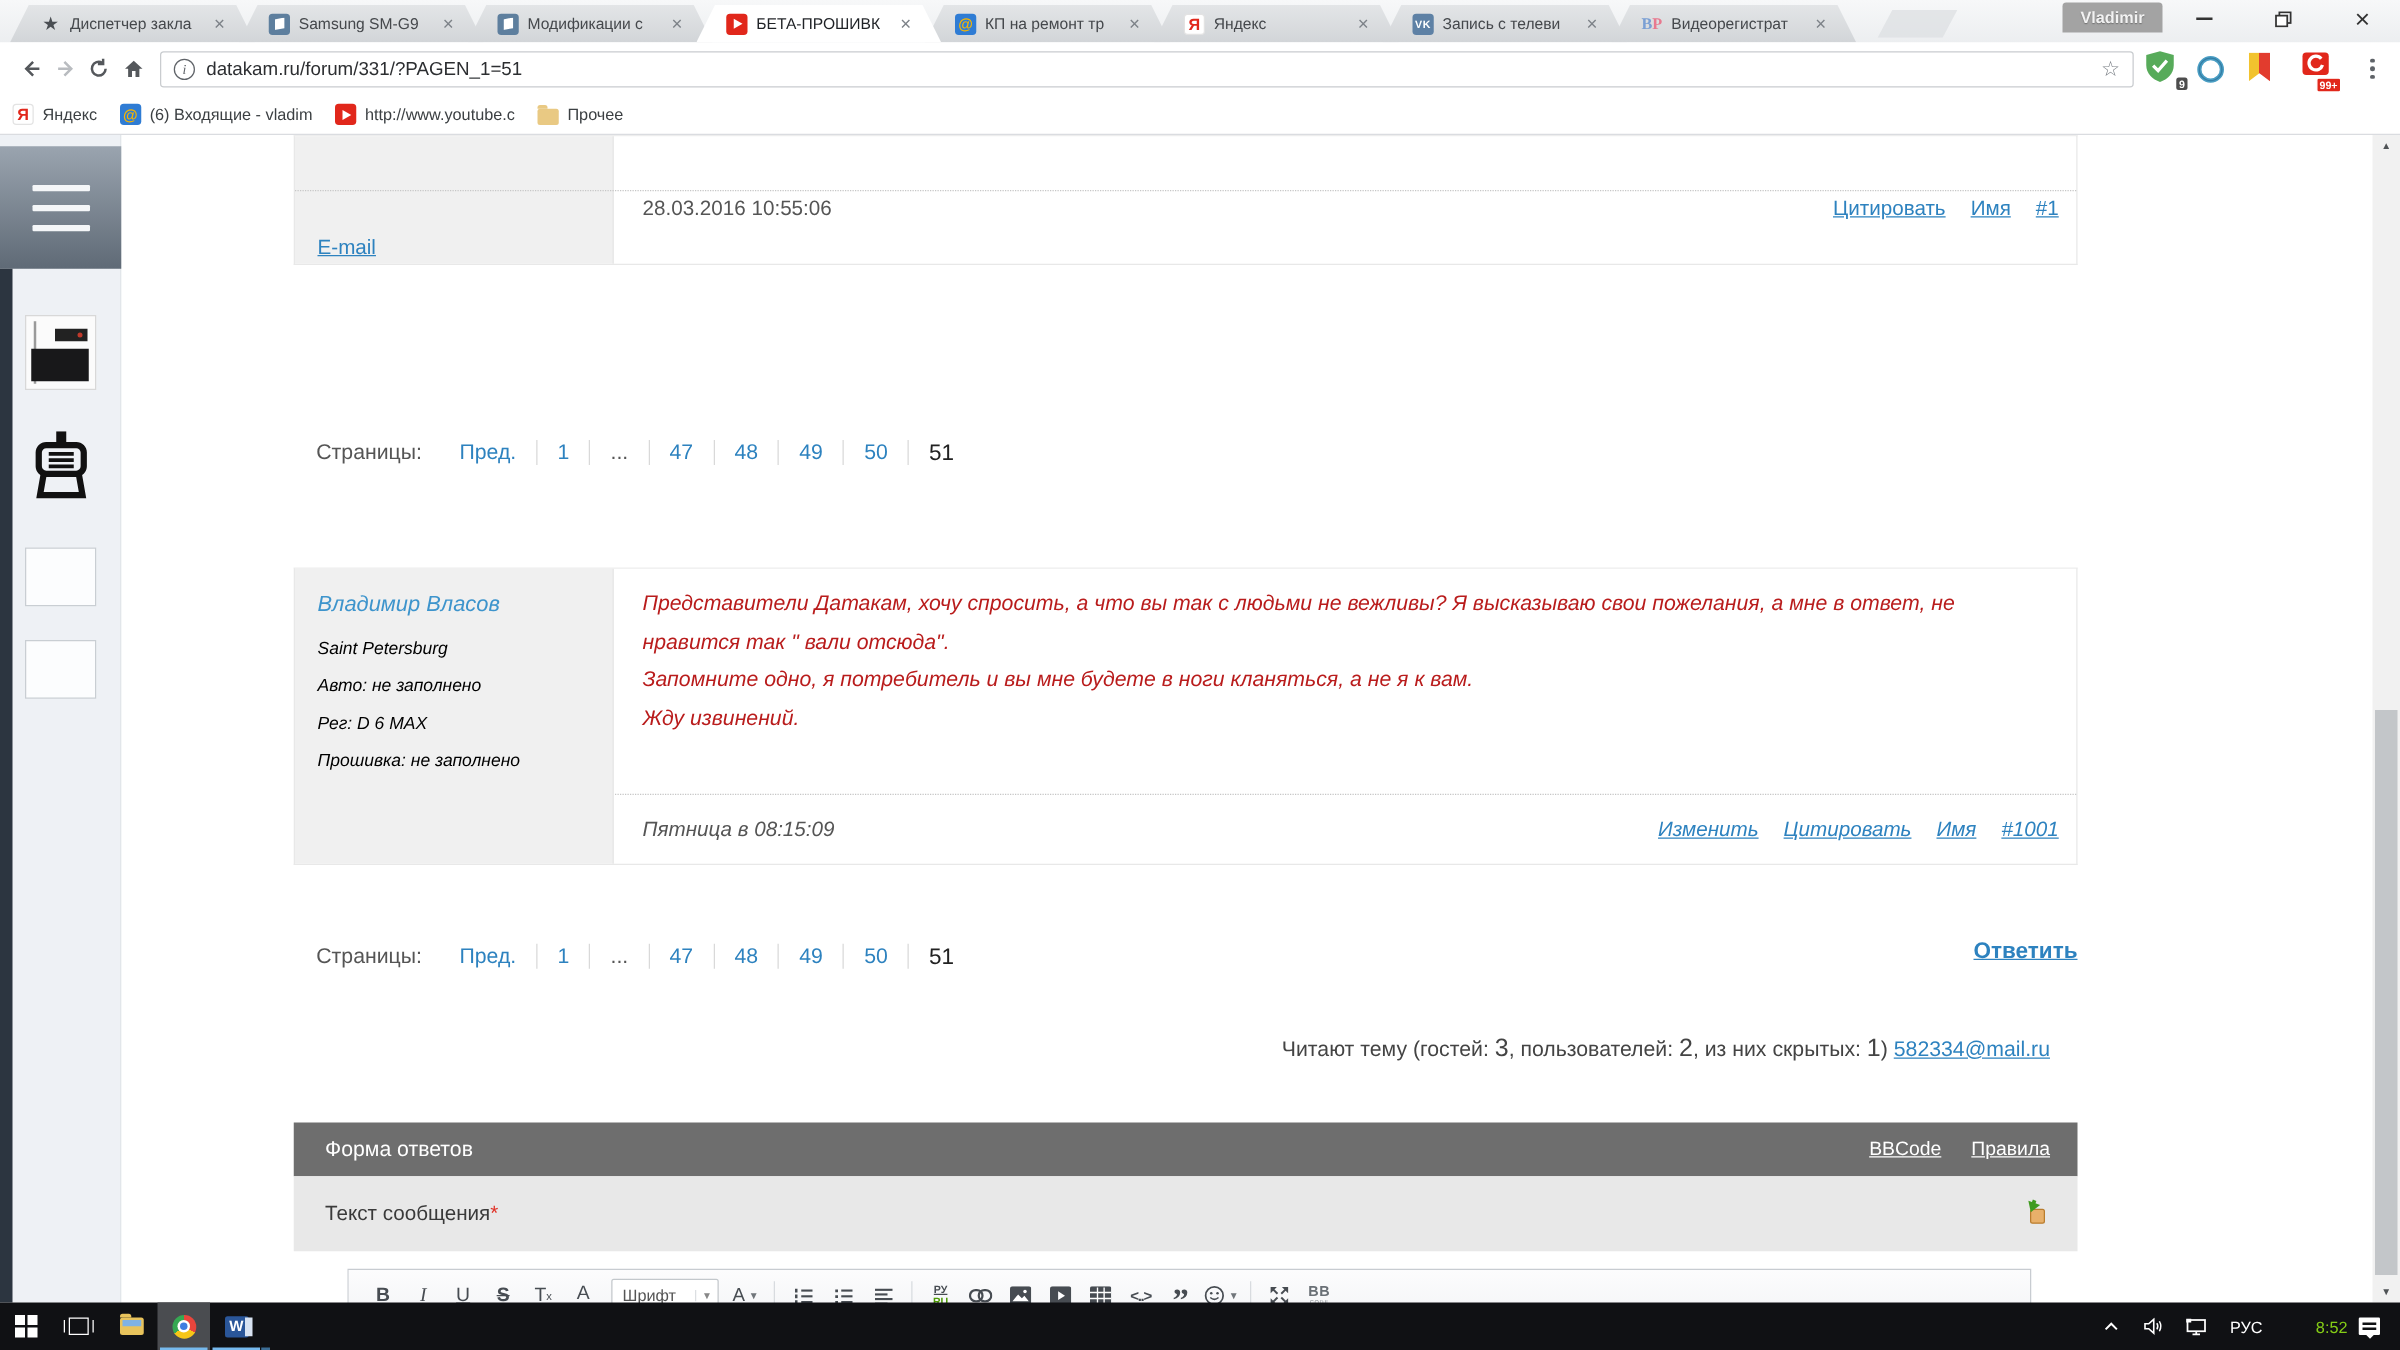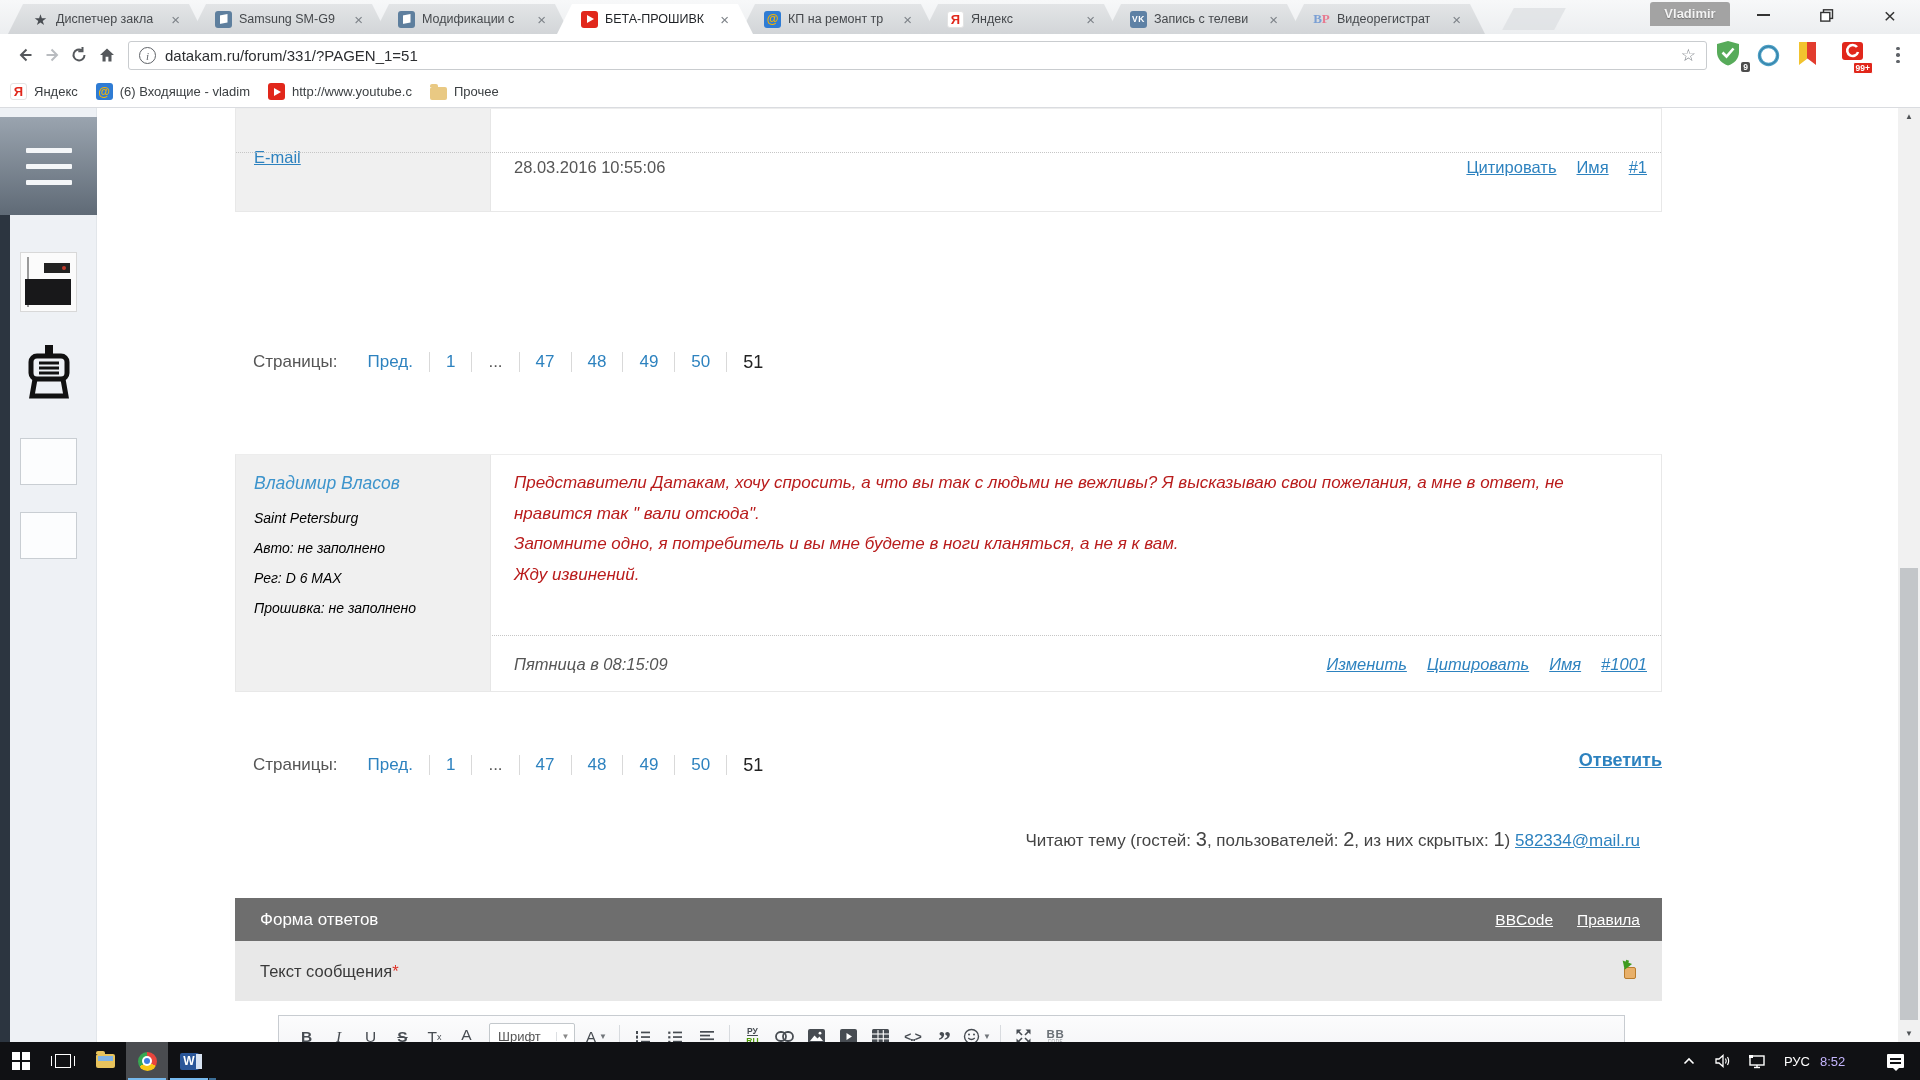--- a/index.html
+++ b/index.html
@@ -112,21 +112,21 @@
   .dotline { position:absolute; left:0; right:0; border-top:1px dotted #c6c6c6; }
   .post-footer { display:flex; justify-content:space-between; align-items:center;
     padding-left:22px; padding-right:14px; }
   .flinks { display:flex; gap:20px; }
   a.lnk { color:#2d82bf; text-decoration:underline; font-size:16.5px; cursor:pointer; }
   .graytxt { color:#555; font-size:16.5px; }
 
   .post-top { height:104px; }
   .post-top .dotline { top:43px; }
   .post-top .post-footer { position:absolute; left:0; right:0; top:28px; height:61px; }
-  .email-link { display:inline-block; margin-top:39px; font-size:16.5px; }
+  .email-link { display:inline-block; margin-top:80px; font-size:16.5px; }
 
   .post-main { height:238px; margin-top:77px;font-style:italic; }
   .author-name { display:inline-block; margin-top:18px; font-size:17.5px; color:#3d94cc;
     text-decoration:none; cursor:pointer; }
   .author-meta { margin-top:9px; font-size:14px; color:#000000; line-height:30px; }
   .post-body { padding:13px 20px 0 22px; font-size:17px; color:#b91c1c; line-height:30.5px; }
   .post-main .dotline { top:180px; }
   .post-main .post-footer { position:absolute; left:0; right:0; top:180px; height:58px; }
 
   .pagerow { display:flex; align-items:center; height:30px; padding-left:18px; position:relative; }
@@ -220,21 +220,21 @@
   .chrome-ic:before { content:""; position:absolute; left:4.5px; top:4.5px; width:10px; height:10px;
     background:#fff; border-radius:50%; }
   .chrome-ic:after { content:""; position:absolute; left:6.5px; top:6.5px; width:6px; height:6px;
     background:#3f7de0; border-radius:50%; }
   .word-ic { width:19px; height:17px; background:#2a5699; color:#fff; font-weight:bold; font-size:12px;
     display:flex; align-items:center; justify-content:center; border-radius:2px; position:relative; }
   .word-ic:after { content:""; position:absolute; right:-3px; top:1px; width:6px; height:15px; background:#d8e3f2; }
   .tray { margin-left:auto; display:flex; align-items:center; gap:0; }
   .tray-ic { width:34px; height:38px; display:flex; align-items:center; justify-content:center; color:#fff; }
   .tray-lang { font-size:13px; color:#fff; width:46px; text-align:center; }
-  .tray-clock { font-size:13px; color:#c4b5fd; width:58px; text-align:left; }
+  .tray-clock { font-size:13px; color:#84cc16; width:58px; text-align:right; }
   .action-ic { width:17px; height:14px; background:#fff; border-radius:1px; position:relative; }
   .action-ic i { position:absolute; left:3px; right:3px; height:1.6px; background:#101114; }
   .action-ic i.l1 { top:4px; } .action-ic i.l2 { top:8px; }
   .action-ic:after { content:""; position:absolute; left:6px; bottom:-3px;
     border-left:3px solid transparent; border-right:3px solid transparent; border-top:3px solid #fff; }
 </style>
 </head>
 <body>
 
 <div id="screen">

